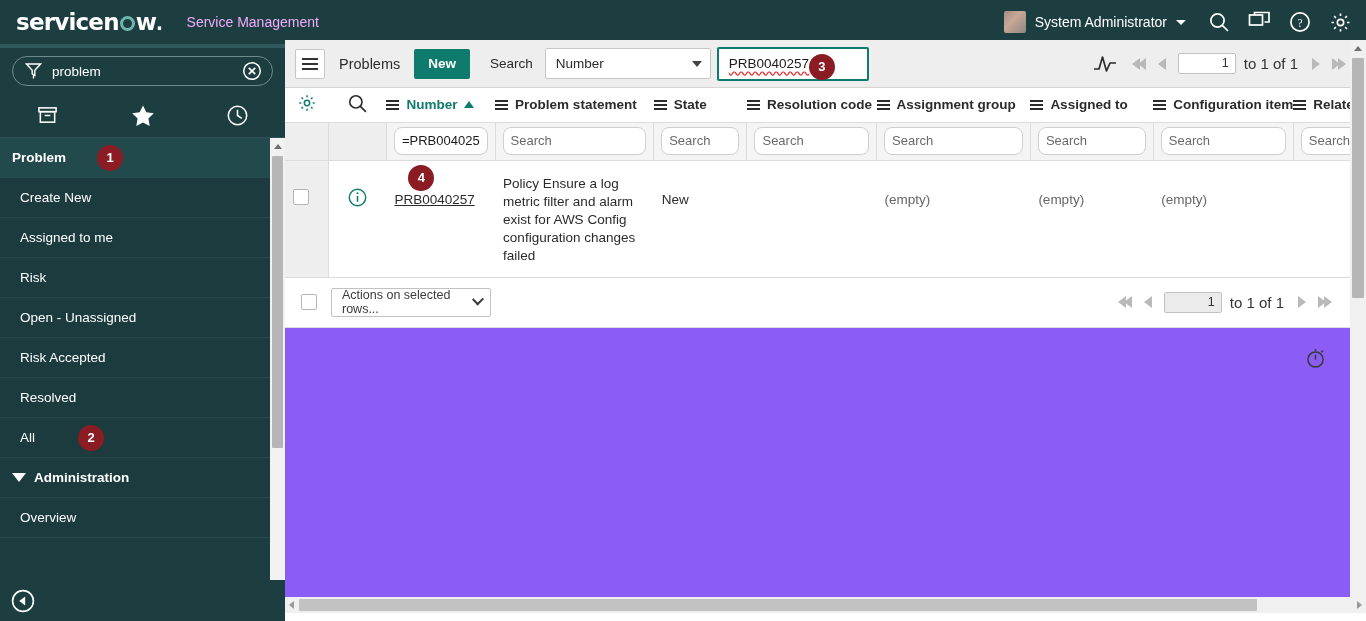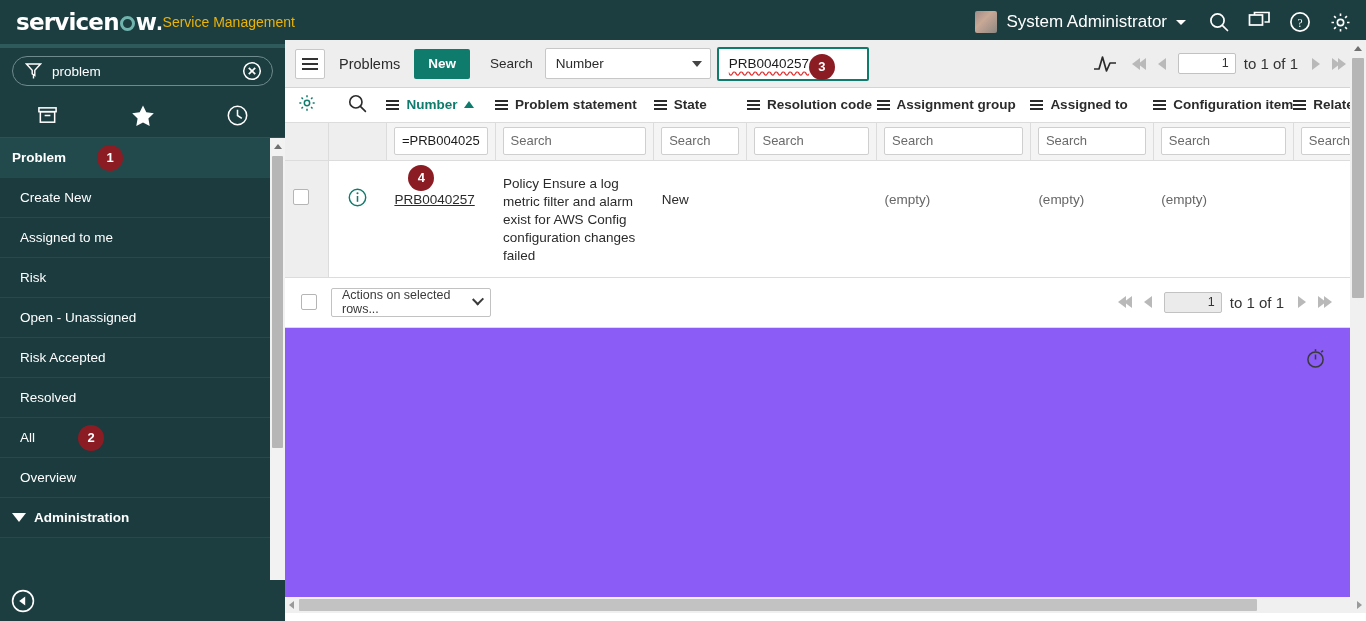--- a/index.html
+++ b/index.html
@@ -20,31 +20,31 @@
   .logo-text {
     color: #ffffff; font-size: 23px; font-weight: 700;
     letter-spacing: -0.8px; font-family: "DejaVu Sans", sans-serif;
   }
   .logo-ring {
     display: inline-block; width: 15px; height: 15px; border-radius: 50%;
     border: 3px solid #6fb4ad; margin: 0 1px; position: relative; top: 1px;
   }
   .logo-dot { color: #ffffff; font-size: 23px; font-weight: 700; }
   #app-name {
-    color: #eab308; font-size: 14px; margin-left: 0; font-weight: 400;
+    color: #f0abfc; font-size: 14px; margin-left: 24px; font-weight: 400;
   }
   #banner-right {
     margin-left: auto; display: flex; align-items: center; padding-right: 14px;
   }
   #avatar {
     width: 22px; height: 22px; border-radius: 2px;
     background: linear-gradient(135deg,#9f8d87 0%,#c9a896 40%,#8d8782 100%);
     margin-right: 9px;
   }
-  #user-name { color: #ffffff; font-size: 17px; }
+  #user-name { color: #ffffff; font-size: 14px; }
   .caret-down {
     width: 0; height: 0; border-left: 5px solid transparent;
     border-right: 5px solid transparent; border-top: 5px solid #ffffff;
     margin-left: 9px; margin-right: 4px;
   }
   .banner-icon {
     margin-left: 18px; display: flex; align-items: center; cursor: pointer;
   }
   #banner-underline {
     position: absolute; left: 0; top: 44px; width: 1366px; height: 4px;
@@ -202,21 +202,21 @@
     width:0;height:0;border-left:5px solid transparent;border-right:5px solid transparent;
     border-bottom:7px solid #0f7b6c; margin-left: 7px;
   }
   #filter-row td {
     height: 38px; background: #f4f4f4; border-top: 1px solid #dcdcdc;
     border-bottom: 1px solid #dcdcdc; border-right: 1px solid #dcdcdc;
     padding: 0 7px; vertical-align: middle;
   }
   .cell-input {
     width: 100%; height: 28px; background: #ffffff; border: 1px solid #cfcfcf;
-    border-radius: 2px; font-size: 13px; color: #6a6a6a;
+    border-radius: 8px; font-size: 13px; color: #6a6a6a;
     line-height: 26px; padding: 0 7px; overflow: hidden; white-space: nowrap;
   }
   .cell-input.filled { color: #1b1b1b; }
   #data-row td {
     background: #ffffff; border-bottom: 1px solid #dcdcdc; padding: 14px 8px 12px 8px;
     font-size: 13.5px; color: #2b2b2b; line-height: 18px;
   }
   #data-row td.pick { background: #eeeeee; border-right: 1px solid #dcdcdc; }
   .row-check {
     width: 16px; height: 16px; border: 1px solid #b5b5b5; background: #ffffff;
@@ -373,26 +373,26 @@
     <div class="nav-item module">
       <span>Risk Accepted</span>
     </div>
     <div class="nav-item module">
       <span>Resolved</span>
     </div>
     <div class="nav-item module">
       <span>All</span>
       <span class="badge" style="margin-left:43px">2</span>
     </div>
-    <div class="nav-item module">
-      <span>Overview</span>
-    </div>
     <div class="nav-item indent2">
       <span class="tri-down"></span>
       <span style="font-weight:700">Administration</span>
+    </div>
+    <div class="nav-item module">
+      <span>Overview</span>
     </div>
   </div>
 
   <div id="nav-sb">
     <div id="nav-sb-up">
         <span class="sb-arrow-up"></span>
       </div>
     <div id="nav-sb-thumb"></div>
     <div id="nav-sb-down" style="position:absolute;bottom:0">
         <span class="sb-arrow-down"></span>

